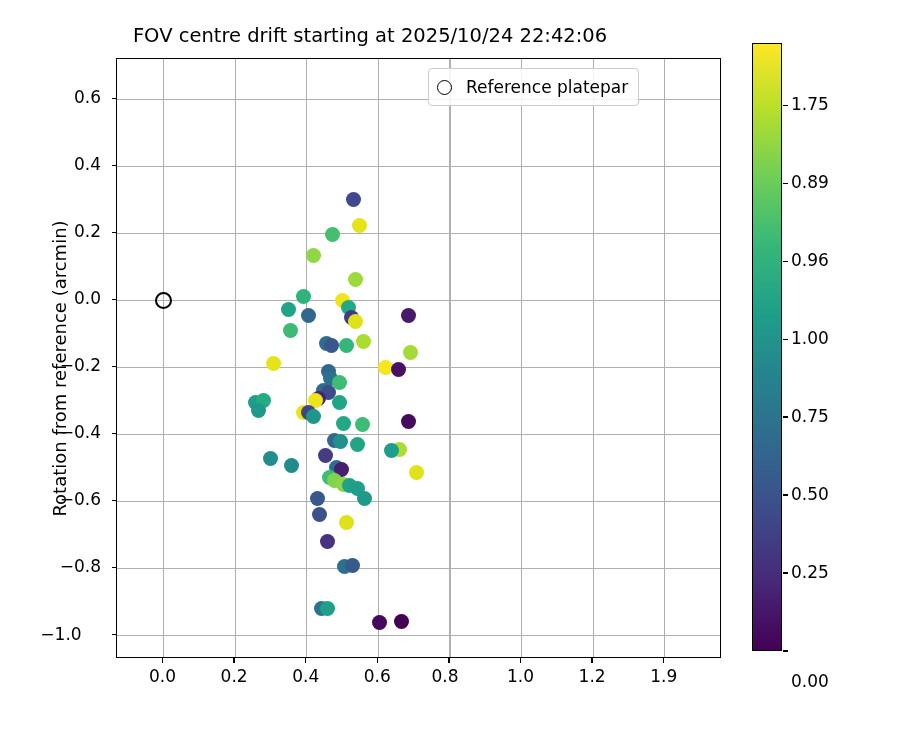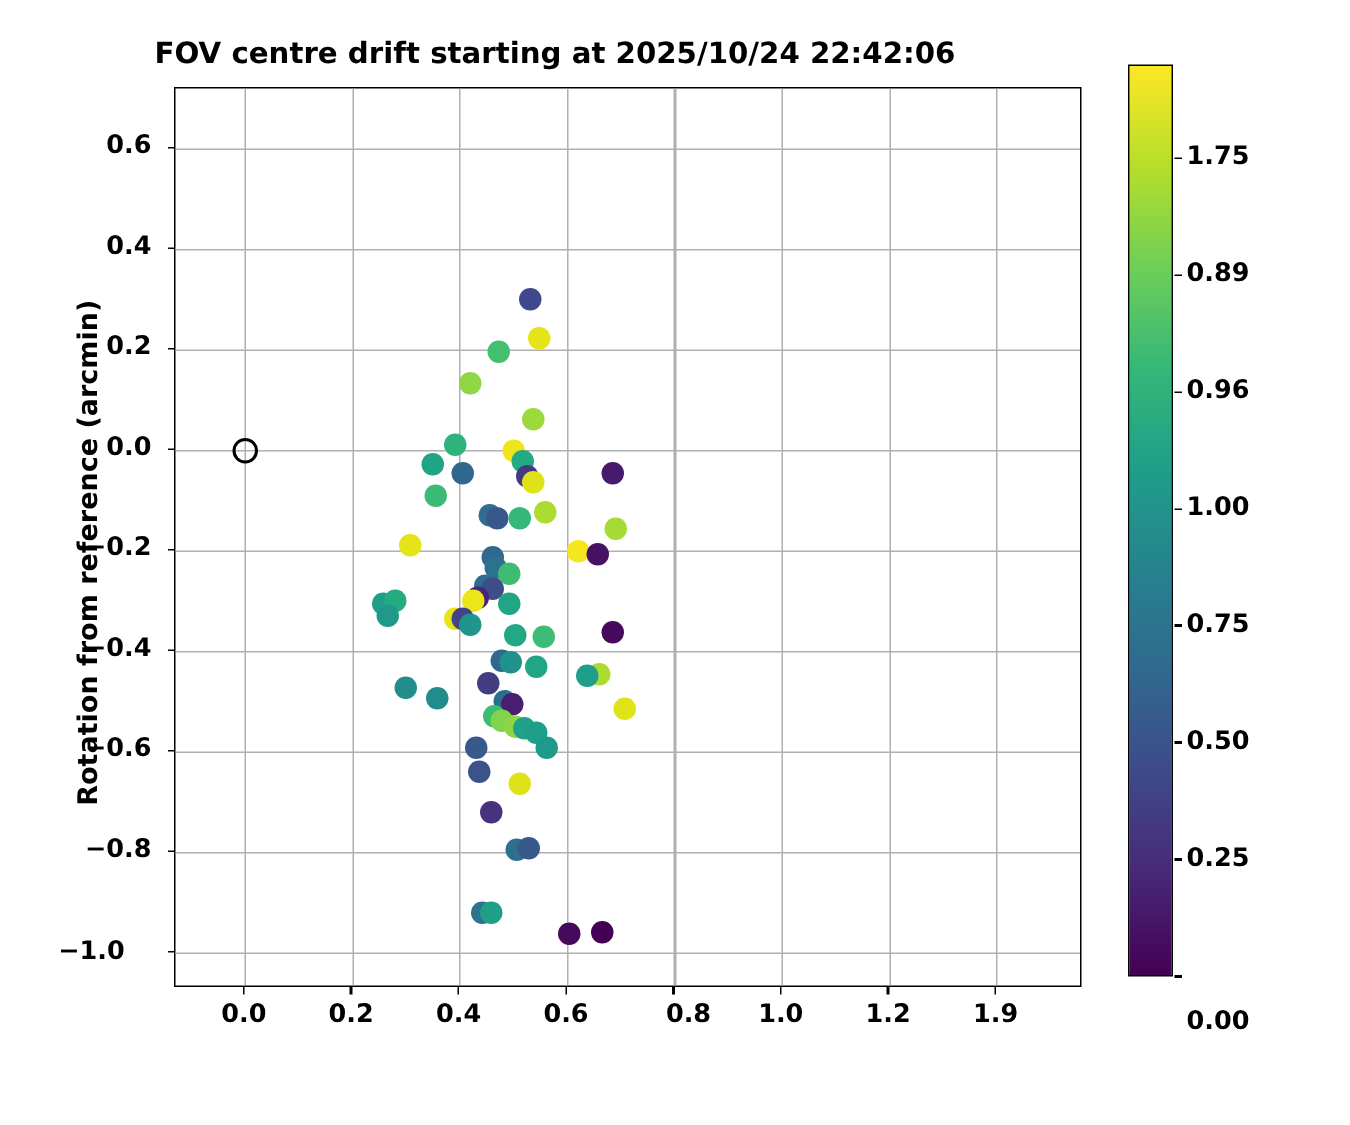--- a/index.html
+++ b/index.html
@@ -12,21 +12,20 @@
     height: 750px;
     font-family: "DejaVu Sans", sans-serif;
     color: #000000;
     overflow: hidden;
   }
   #figure {
     position: relative;
     width: 900px;
     height: 616px;
     background: #ffffff;
-    font-weight: bold;
   }
   
   #title {
     position: absolute;
     left: 0;
     top: 24px;
     width: 740px;
     text-align: center;
     font-size: 19.5px;
     color: #000000;
@@ -261,33 +260,37 @@
       <div class="pt" style="left: 235.556px; top: 506.145px; background: rgb(56, 89, 140);"></div>
       <div class="pt" style="left: 204.053px; top: 549.721px; background: rgb(44, 115, 142);"></div>
       <div class="pt" style="left: 210.497px; top: 549.721px; background: rgb(31, 159, 136);"></div>
       <div class="pt" style="left: 262.047px; top: 563.128px; background: rgb(69, 10, 92);"></div>
       <div class="pt" style="left: 284.959px; top: 562.458px; background: rgb(68, 1, 84);"></div>
       <div id="ref-marker" style="left: 46.5385px; top: 241.341px;"></div>
     </div>
 
   <div id="ylabel">Rotation from reference (arcmin)</div>
 
+  <div id="legend">
+    <div id="legend-marker"></div>
+    <div id="legend-label">Reference platepar</div>
+  </div>
 
   <div id="cbar" style="background: linear-gradient(to top, rgb(68, 1, 84), rgb(72, 40, 120), rgb(62, 74, 137), rgb(49, 104, 142), rgb(38, 130, 142), rgb(31, 158, 137), rgb(53, 183, 121), rgb(110, 206, 88), rgb(181, 222, 43), rgb(253, 231, 37));"></div>
 
 <div class="tick-x" style="left: 161.838px;"></div>
     <div class="ticklabel-x" style="left: 162.538px;">0.0</div>
     <div class="tick-x" style="left: 233.436px;"></div>
     <div class="ticklabel-x" style="left: 234.136px;">0.2</div>
     <div class="tick-x" style="left: 305.034px;"></div>
     <div class="ticklabel-x" style="left: 305.734px;">0.4</div>
     <div class="tick-x" style="left: 376.631px;"></div>
     <div class="ticklabel-x" style="left: 377.331px;">0.6</div>
     <div class="tick-x" style="left: 448.229px;"></div>
-    <div class="ticklabel-x" style="left: 459px;">0.8</div>
+    <div class="ticklabel-x" style="left: 445px;">0.8</div>
     <div class="tick-x" style="left: 519.827px;"></div>
     <div class="ticklabel-x" style="left: 520.527px;">1.0</div>
     <div class="tick-x" style="left: 591.424px;"></div>
     <div class="ticklabel-x" style="left: 592.124px;">1.2</div>
     <div class="tick-x" style="left: 663.022px;"></div>
     <div class="ticklabel-x" style="left: 663.722px;">1.9</div>
     <div class="tick-y" style="top: 97.5235px;"></div>
     <div class="ticklabel-y" style="top: 98.2235px;">0.6</div>
     <div class="tick-y" style="top: 164.563px;"></div>
     <div class="ticklabel-y" style="top: 165.263px;">0.4</div>

